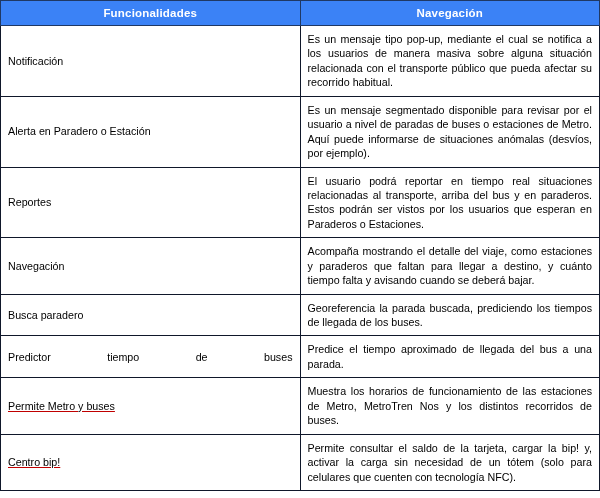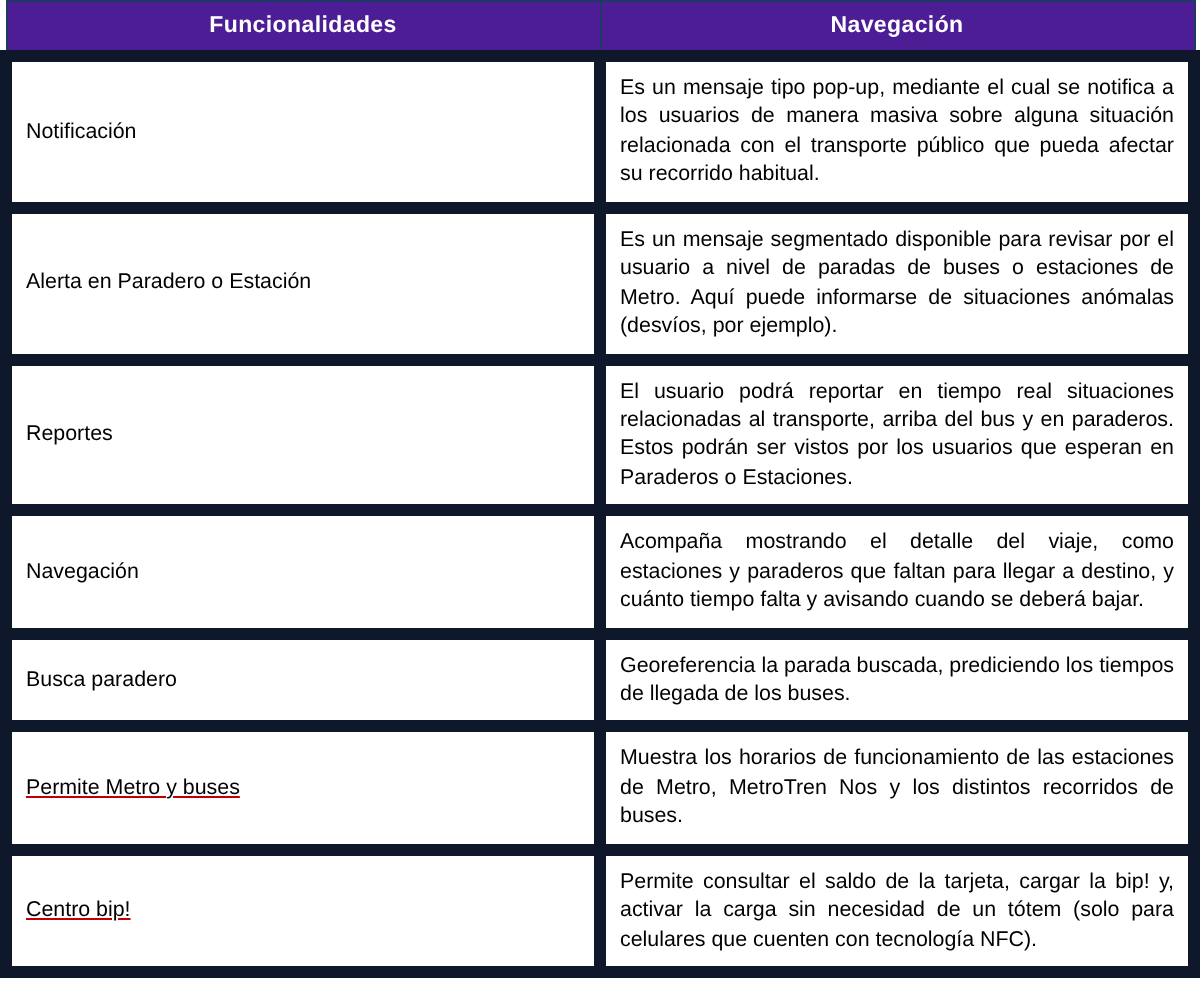--- a/index.html
+++ b/index.html
@@ -17,31 +17,31 @@
     width: 600px;
     height: 498px;
     box-sizing: border-box;
   }
   table.feature-table {
     border-collapse: collapse;
     width: 600px;
     table-layout: fixed;
   }
   table.feature-table th {
-    background: #4c1d95;
+    background: #3b82f6;
     color: #ffffff;
     font-size: 11.5px;
     font-weight: bold;
     text-align: center;
     padding: 6px 4px;
     border: 1px solid #1F3864;
     letter-spacing: 0.2px;
   }
   table.feature-table td {
-    border: 6px solid #0f172a;
+    border: 1px solid #0f172a;
     font-size: 10.7px;
     color: #000000;
     vertical-align: middle;
     padding: 6px 7px;
     line-height: 1.35;
   }
   td.col-feature {
     width: 140px;
     text-align: left;
   }
@@ -85,20 +85,24 @@
       </tr>
       <tr>
         <td class="col-feature">Navegación</td>
         <td class="col-desc">Acompaña mostrando el detalle del viaje, como estaciones y paraderos que faltan para llegar a destino, y cuánto tiempo falta y avisando cuando se deberá bajar.</td>
       </tr>
       <tr>
         <td class="col-feature">Busca paradero</td>
         <td class="col-desc">Georeferencia la parada buscada, prediciendo los tiempos de llegada de los buses.</td>
       </tr>
       <tr>
+        <td class="col-feature spaced">Predictor tiempo de buses</td>
+        <td class="col-desc">Predice el tiempo aproximado de llegada del bus a una parada.</td>
+      </tr>
+      <tr>
         <td class="col-feature underline-red">Permite Metro y buses</td>
         <td class="col-desc">Muestra los horarios de funcionamiento de las estaciones de Metro, MetroTren Nos y los distintos recorridos de buses.</td>
       </tr>
       <tr>
         <td class="col-feature underline-red">Centro bip!</td>
         <td class="col-desc">Permite consultar el saldo de la tarjeta, cargar la bip! y, activar la carga sin necesidad de un tótem (solo para celulares que cuenten con tecnología NFC).</td>
       </tr>
     </tbody>
   </table>
 </div>

